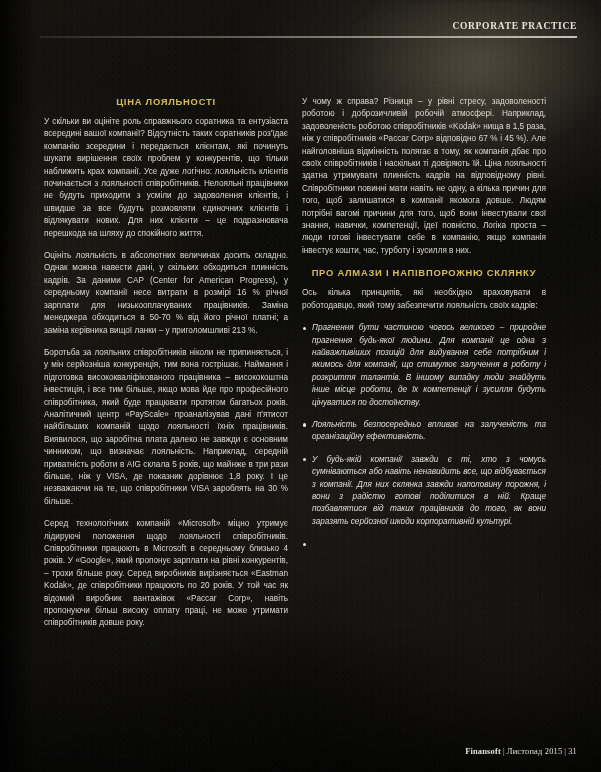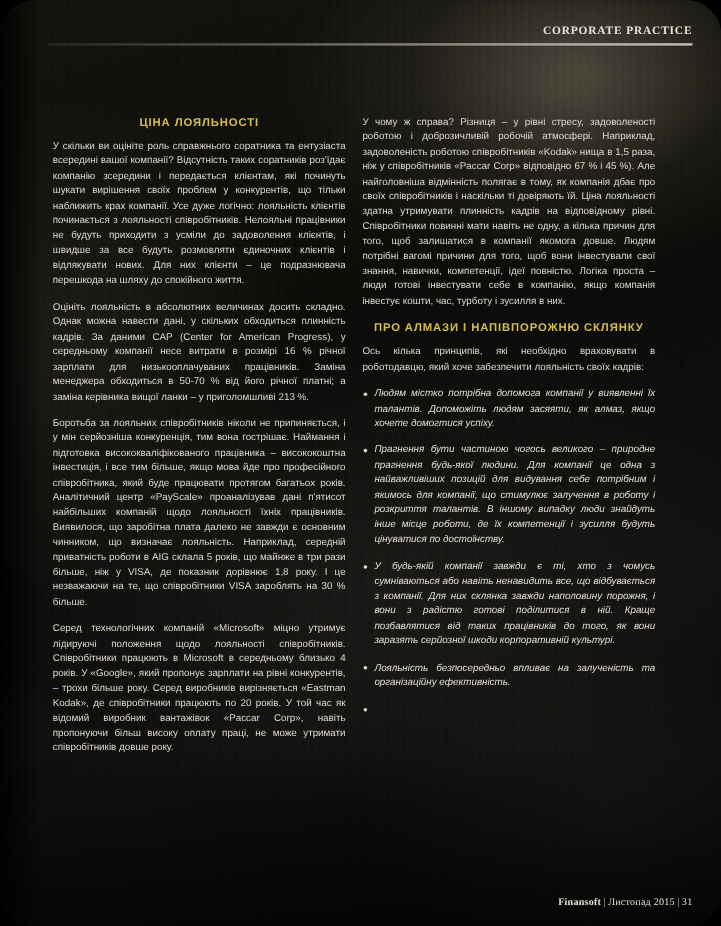--- a/index.html
+++ b/index.html
@@ -7,21 +7,20 @@
     padding: 0;
     background: #000;
   }
   .page {
     position: relative;
     width: 601px;
     height: 772px;
     overflow: hidden;
     background: #0a0a0a;
     font-family: "Liberation Sans", sans-serif;
-    border-radius: 29px;
   }
   
   .bg {
     position: absolute;
     inset: 0;
     background:
       radial-gradient(ellipse 340px 220px at 78% 10%, rgba(120,110,95,0.30), rgba(0,0,0,0) 70%),
       radial-gradient(ellipse 260px 300px at 10% 38%, rgba(70,66,58,0.28), rgba(0,0,0,0) 72%),
       radial-gradient(ellipse 420px 260px at 55% 62%, rgba(48,46,42,0.35), rgba(0,0,0,0) 75%),
       radial-gradient(ellipse 300px 200px at 85% 88%, rgba(58,54,48,0.25), rgba(0,0,0,0) 70%),
@@ -157,26 +156,25 @@
     <h2 class="head">ЦІНА ЛОЯЛЬНОСТІ</h2>
     <p class="body">У скільки ви оцініте роль справжнього соратника та ентузіаста всередині вашої компанії? Відсутність таких соратників роз'їдає компанію зсередини і передається клієнтам, які починуть шукати вирішення своїх проблем у конкурентів, що тільки наближить крах компанії. Усе дуже логічно: лояльність клієнтів починається з лояльності співробітників. Нелояльні працівники не будуть приходити з усміли до задоволення клієнтів, і швидше за все будуть розмовляти єдиночних клієнтів і відлякувати нових. Для них клієнти – це подразнювача перешкода на шляху до спокійного життя.</p>
     <p class="body">Оцініть лояльність в абсолютних величинах досить складно. Однак можна навести дані, у скільких обходиться плинність кадрів. За даними CAP (Center for American Progress), у середньому компанії несе витрати в розмірі 16 % річної зарплати для низькооплачуваних працівників. Заміна менеджера обходиться в 50-70 % від його річної платні; а заміна керівника вищої ланки – у приголомшливі 213 %.</p>
     <p class="body">Боротьба за лояльних співробітників ніколи не припиняється, і у мін серйозніша конкуренція, тим вона гострішає. Наймання і підготовка висококваліфікованого працівника – висококоштна інвестиція, і все тим більше, якщо мова йде про професійного співробітника, який буде працювати протягом багатьох років. Аналітичний центр «PayScale» проаналізував дані п'ятисот найбільших компаній щодо лояльності їхніх працівників. Виявилося, що заробітна плата далеко не завжди є основним чинником, що визначає лояльність. Наприклад, середній приватність роботи в AIG склала 5 років, що майнже в три рази більше, ніж у VISA, де показник дорівнює 1,8 року. І це незважаючи на те, що співробітники VISA зароблять на 30 % більше.</p>
     <p class="body">Серед технологічних компаній «Microsoft» міцно утримує лідируючі положення щодо лояльності співробітників. Співробітники працюють в Microsoft в середньому близько 4 років. У «Google», який пропонує зарплати на рівні конкурентів, – трохи більше року. Серед виробників вирізняється «Eastman Kodak», де співробітники працюють по 20 років. У той час як відомий виробник вантажівок «Paccar Corp», навіть пропонуючи більш високу оплату праці, не може утримати співробітників довше року.</p>
   </div>
 
   <div class="col col-right">
     <p class="body">У чому ж справа? Різниця – у рівні стресу, задоволеності роботою і доброзичливій робочій атмосфері. Наприклад, задоволеність роботою співробітників «Kodak» нища в 1,5 раза, ніж у співробітників «Paccar Corp» відповідно 67 % і 45 %). Але найголовніша відмінність полягає в тому, як компанія дбає про своїх співробітників і наскільки ті довіряють їй. Ціна лояльності здатна утримувати плинність кадрів на відповідному рівні. Співробітники повинні мати навіть не одну, а кілька причин для того, щоб залишатися в компанії якомога довше. Людям потрібні вагомі причини для того, щоб вони інвестували свої знання, навички, компетенції, ідеї повністю. Логіка проста – люди готові інвестувати себе в компанію, якщо компанія інвестує кошти, час, турботу і зусилля в них.</p>
     <h2 class="head">ПРО АЛМАЗИ І НАПІВПОРОЖНЮ СКЛЯНКУ</h2>
-    <p class="body">Ось кілька принципів, які необхідно враховувати в роботодавцю, який хоче забезпечити лояльність своїх кадрів:</p>
+    <p class="body">Ось кілька принципів, які необхідно враховувати в роботодавцю, який тому забезпечити лояльність своїх кадрів:</p>
     <ul class="bullet-list">
-      <li><span class="dot"></span><span>Людям містко потрібна допомога компанії у виявленні їх талантів. Допоможіть людям засяяти, як алмаз, якщо хочете домогтися успіху.</span></li>
       <li><span class="dot"></span><span>Прагнення бути частиною чогось великого – природне прагнення будь-якої людини. Для компанії це одна з найважливіших позицій для видування себе потрібним і якимось для компанії, що стимулює залучення в роботу і розкриття талантів. В іншому випадку люди знайдуть інше місце роботи, де їх компетенції і зусилля будуть цінуватися по достоїнству.</span></li>
+      <li><span class="dot"></span><span>Лояльність безпосередньо впливає на залученість та організаційну ефективність.</span></li>
       <li><span class="dot"></span><span>У будь-якій компанії завжди є ті, хто з чомусь сумніваються або навіть ненавидить все, що відбувається з компанії. Для них склянка завжди наполовину порожня, і вони з радістю готові поділитися в ній. Краще позбавлятися від таких працівників до того, як вони заразять серйозної шкоди корпоративній культурі.</span></li>
-      <li><span class="dot"></span><span>Лояльність безпосередньо впливає на залученість та організаційну ефективність.</span></li>
       <li><span class="dot"></span></li>
     </ul>
   </div>
 
   <div class="footer">
     <b>Finansoft</b><span class="sep">|</span><span>Листопад 2015</span><span class="sep">|</span><span>31</span>
   </div>
 </div>
 
 </body></html>

